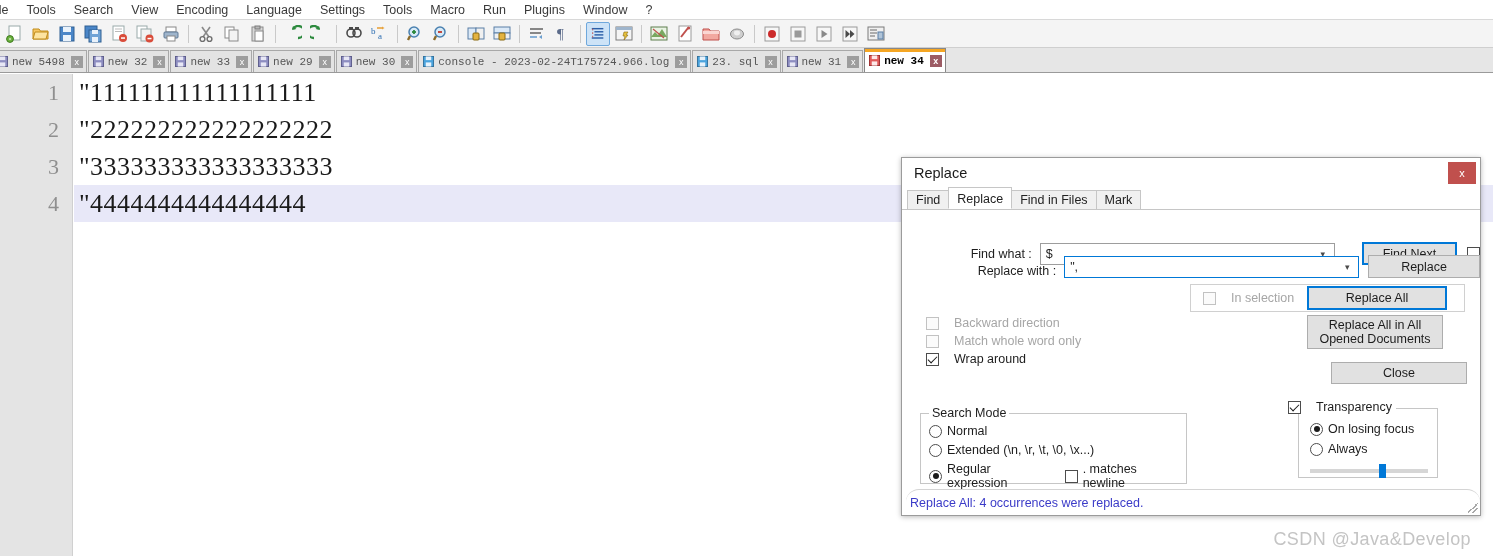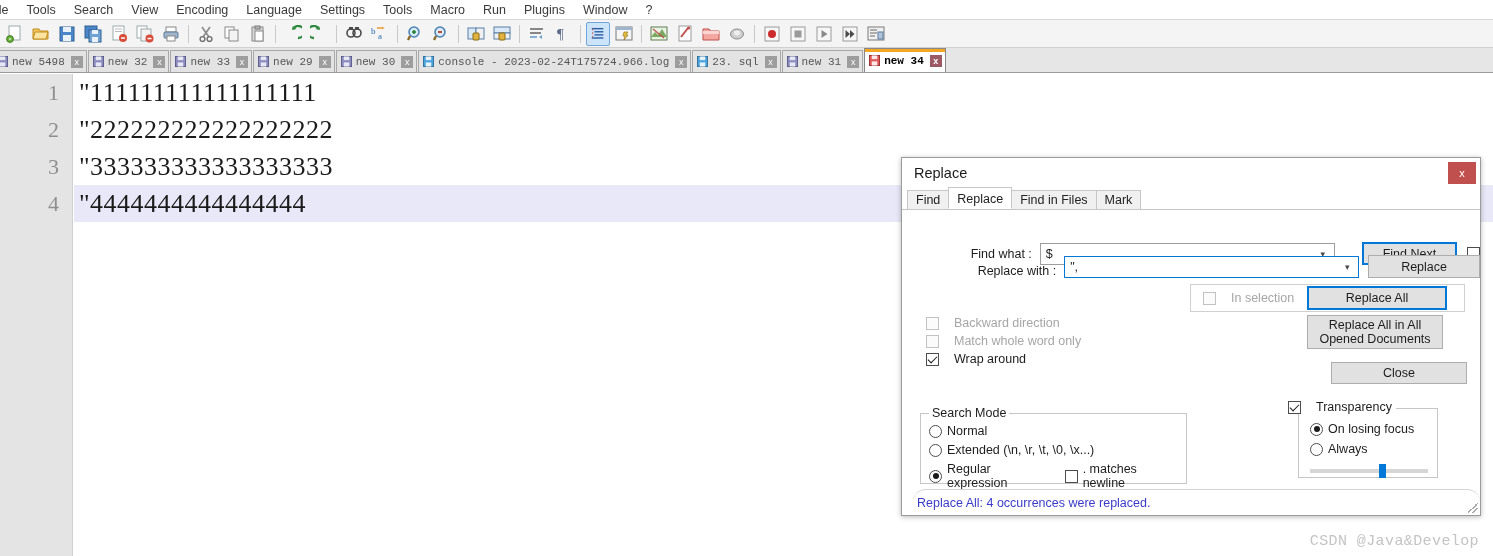--- a/index.html
+++ b/index.html
@@ -158,21 +158,21 @@
   }
   .rdo.on::after { content:""; width:6px; height:6px; border-radius:50%; background:#1a1a1a; }
   .rdrow { display:flex; align-items:center; gap:5px; margin-bottom:5px; font-size:12.5px; }
 
   fieldset.grp {
     border:1px solid #c6c6c6; margin:0; padding:4px 8px 6px 8px;
   }
   fieldset.grp legend { font-size:12.5px; padding:0 3px; color:#1d1d1d; }
 
   #statusline {
-    position:absolute; left:11px; right:0; bottom:0; height:26px;
+    position:absolute; left:4px; right:0; bottom:0; height:26px;
     border-top:1px solid #d4d4d4; background:#fff;
     display:flex; align-items:center; padding-left:4px;
     color:#3b3bc8; font-size:12.5px;border-radius:13px;
   }
   #resizer {
     position:absolute; right:2px; bottom:2px; width:10px; height:10px;
     background:
       linear-gradient(135deg, transparent 45%, #a9a9a9 45%, #a9a9a9 55%, transparent 55%),
       linear-gradient(135deg, transparent 70%, #a9a9a9 70%, #a9a9a9 80%, transparent 80%);
   }
@@ -180,23 +180,23 @@
   
   .slider { position:relative; width:118px; height:14px; }
   .slider .track {
     position:absolute; top:5px; left:0; right:0; height:4px; background:#d6d6d6;
   }
   .slider .thumb {
     position:absolute; top:0px; width:7px; height:14px; background:#0078d7;
   }
 
   #watermark {
-    position:absolute; right:14px; bottom:6px;
-    color:#c4c4c4; font-size:15px; letter-spacing:0.4px;
-    font-family:Liberation Mono, monospace;
+    position:absolute; right:22px; bottom:6px;
+    color:#c4c4c4; font-size:18px; letter-spacing:0.4px;
+    font-family:Liberation Sans, sans-serif;
   }
 </style>
 </head>
 <body>
 
 <div id="menubar">
   <div class="menu-item">ile</div>
   <div class="menu-item">Tools</div>
   <div class="menu-item">Search</div>
   <div class="menu-item">View</div>

